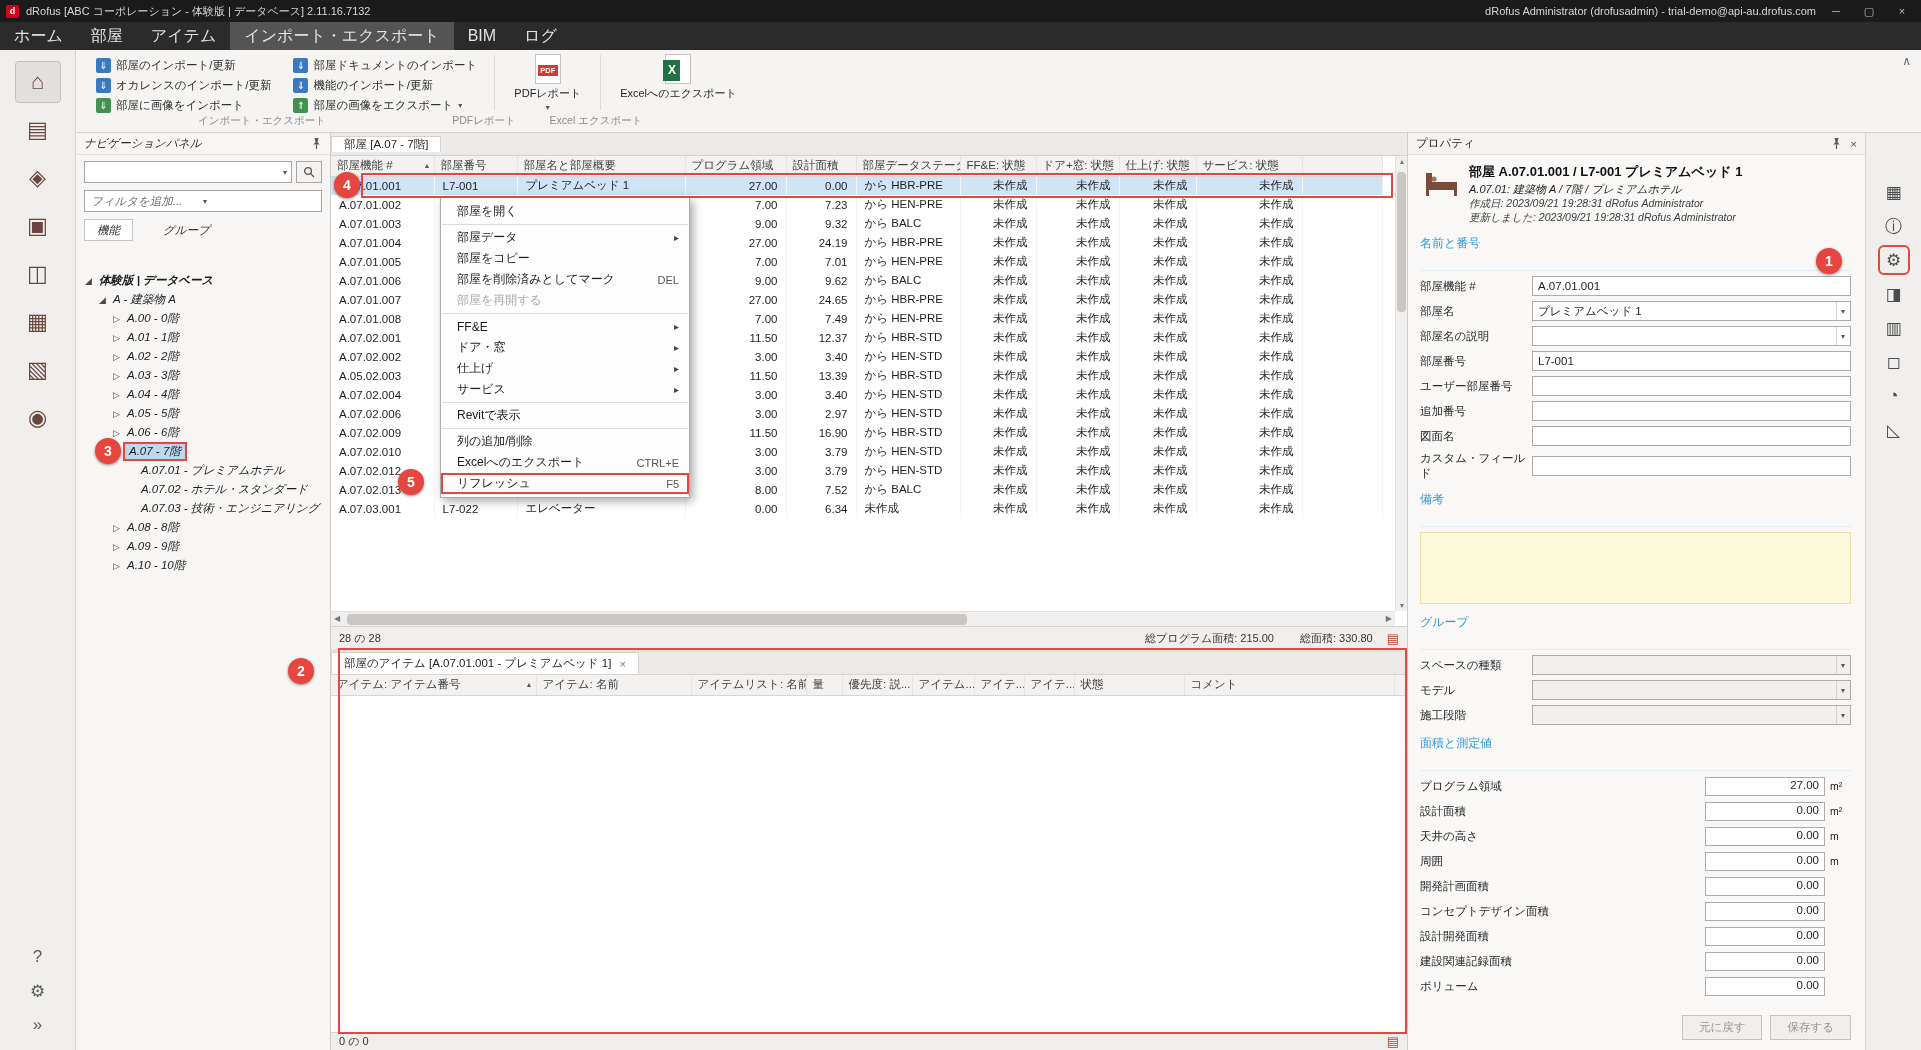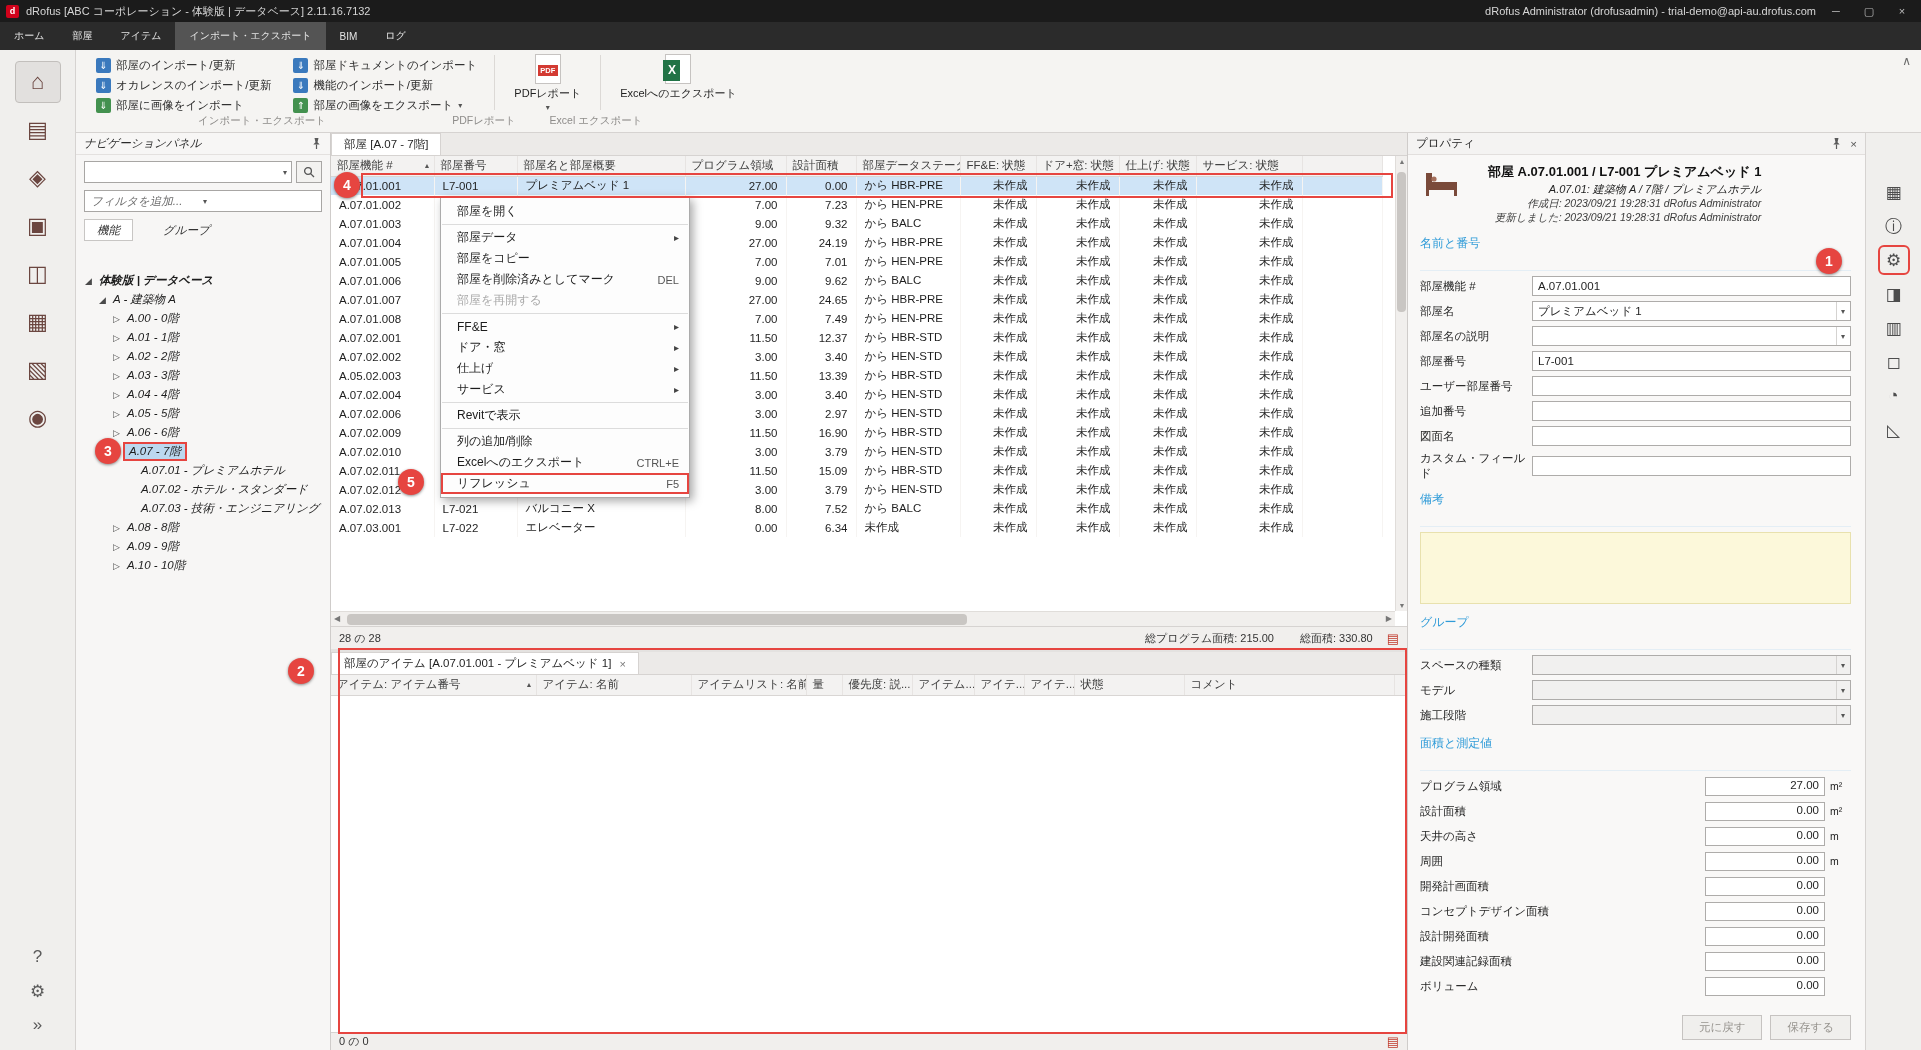--- a/index.html
+++ b/index.html
@@ -7,21 +7,21 @@
 body{position:relative;background:#e8e6e4;font-size:12px;color:#1f1f1f;}
 
 
 .titlebar{position:absolute;left:0;top:0;right:0;height:22px;background:#1b1b1b;color:#d6d6d6;display:flex;align-items:center;padding:0 6px;gap:7px;font-size:11px;z-index:10;}
 .logo{width:13px;height:13px;background:#d0021b;border-radius:2px;color:#fff;font-size:9px;font-weight:bold;text-align:center;line-height:13px;flex:none;}
 .tb-spacer{flex:1;}
 .tb-btn{width:26px;text-align:center;color:#bdbdbd;font-size:11px;cursor:default;}
 
 
 .menubar{position:absolute;left:0;top:22px;right:0;height:28px;background:#2b2b2b;display:flex;align-items:stretch;color:#e4e4e4;z-index:10;}
-.mtab{padding:0 14px;display:flex;align-items:center;font-size:10px;}
+.mtab{padding:0 14px;display:flex;align-items:center;font-size:16px;}
 .mtab.active{background:#545454;}
 
 
 .ribbon{position:absolute;left:76px;top:50px;right:0;height:83px;background:#f5f4f2;border-bottom:1px solid #d6d3d1;z-index:5;}
 .ribbon-row{display:flex;align-items:flex-start;height:62px;padding-left:12px;padding-top:3px;}
 .rgrid{display:grid;grid-template-rows:repeat(3,20px);grid-auto-flow:column;column-gap:6px;margin-top:2px;}
 .sbtn{display:flex;align-items:center;gap:5px;padding:0 8px;font-size:11.5px;white-space:nowrap;color:#2b2b2b;}
 .sic{width:15px;height:15px;border-radius:2px;color:#fff;font-size:10px;line-height:15px;text-align:center;flex:none;}
 .caret{font-size:8px;color:#555;}
 .vsep{width:1px;align-self:stretch;background:#dcd9d6;margin:2px 9px;}
@@ -60,21 +60,21 @@
 .tree{margin-top:30px;}
 .tnode{height:19px;display:flex;align-items:center;}
 .tarrow{width:13px;font-size:9px;color:#4a4a4a;text-align:center;flex:none;}
 .tlabel{padding:1px 4px;font-size:11.5px;white-space:nowrap;color:#1d1d1d;}
 .tlabel.b{font-weight:bold;}
 .tnode.sel .tlabel{background:#bcd8ef;}
 .tlabel.abox{border:2px solid #e64540;padding:0 4px;}
 
 
 .center{position:absolute;left:331px;top:133px;width:1076px;bottom:0;background:#fff;}
-.rooms-tabbar{position:absolute;left:0;top:0;right:0;height:23px;background:#eceae8;border-bottom:1px solid #d6d3d1;display:flex;}
+.rooms-tabbar{position:absolute;left:0;top:0;right:0;height:23px;background:#eceae8;border-bottom:1px solid #d6d3d1;display:flex;align-items:center;}
 .ctab{background:#fff;border:1px solid #d6d3d1;border-bottom:none;padding:0 12px;display:flex;align-items:center;font-size:11.5px;gap:8px;}
 .ctab .close{color:#777;font-size:11px;}
 .rooms-wrap{position:absolute;left:0;top:23px;width:1052px;height:439px;overflow:hidden;background:#fff;}
 table.grid{border-collapse:collapse;table-layout:fixed;width:1052px;font-size:11.5px;}
 table.grid th{height:20px;background:#f3f2f1;border-bottom:1px solid #d9d6d4;border-right:1px solid #e7e4e2;text-align:left;font-weight:normal;color:#3d3d3d;padding:0 6px;white-space:nowrap;overflow:hidden;position:relative;}
 table.grid th .sort{position:absolute;right:3px;top:6px;font-size:7px;color:#555;}
 table.grid td{height:19px;padding:0 8px;white-space:nowrap;overflow:hidden;color:#1e1e1e;border-right:1px solid #f6f4f2;}
 table.grid td.r{text-align:right;}
 table.grid tr.selected td{background:#cfe4f7;}
 .vscroll{position:absolute;right:0;top:23px;width:12px;height:455px;background:#f1efed;border-left:1px solid #e0ddda;}
@@ -101,21 +101,21 @@
 .citem .csub{color:#444;font-size:10px;margin-left:8px;}
 .citem.dis{color:#a9a9a9;}
 .citem.abox2{outline:2px solid #e64540;outline-offset:-2px;}
 .csep{height:1px;background:#dcdcdc;margin:2px 1px;}
 
 
 .props{position:absolute;left:1407px;top:133px;width:458px;bottom:0;background:#f9f8f7;border-left:1px solid #cfccca;}
 .props-titlebar{height:22px;display:flex;align-items:center;padding:0 8px;font-size:11.5px;background:#f4f3f2;border-bottom:1px solid #e2dfdd;gap:8px;}
 .props-titlebar span.t{flex:1;}
 .props-scroll{position:absolute;top:22px;left:0;right:0;bottom:46px;padding:8px 14px 0 12px;overflow:hidden;}
-.room-head{display:flex;gap:26px;margin-bottom:4px;text-align:right;}
+.room-head{display:flex;gap:7px;margin-bottom:4px;}
 .room-ic{flex:none;width:42px;height:42px;display:flex;align-items:center;justify-content:center;}
 .rh-t1{font-size:13px;font-weight:bold;color:#111;margin-bottom:1px;}
 .rh-t2{font-size:11px;font-style:italic;color:#222;}
 .rh-t3{font-size:10.5px;font-style:italic;color:#3c3c3c;}
 .sec-h{color:#2f9bd8;font-size:12px;margin:10px 0 5px 0;border-bottom:1px solid #e4eef5;padding-bottom:18px;}
 .frow{display:flex;align-items:center;margin:5px 0;}
 .frow label{width:112px;flex:none;font-size:11.5px;color:#262626;}
 .inp{flex:1;height:20px;border:1px solid #aeacaa;background:#fff;font-size:11.5px;padding:0 5px;display:flex;align-items:center;white-space:nowrap;overflow:hidden;}
 .inp .dd{margin-left:auto;color:#555;font-size:8px;border-left:1px solid #d5d3d1;padding-left:4px;align-self:stretch;display:flex;align-items:center;}
 .inp.dis{background:#f1f0ef;}
@@ -558,33 +558,20 @@
             <td class="r">3.00</td>
             <td class="r">3.79</td>
             <td>から HEN-STD</td>
             <td class="r">未作成</td>
             <td class="r">未作成</td>
             <td class="r">未作成</td>
             <td class="r">未作成</td>
             <td></td>
           </tr>
           <tr>
-            <td>A.07.02.011</td>
-            <td>L7-019</td>
-            <td>ベッド 6</td>
-            <td class="r">11.50</td>
-            <td class="r">15.09</td>
-            <td>から HBR-STD</td>
-            <td class="r">未作成</td>
-            <td class="r">未作成</td>
-            <td class="r">未作成</td>
-            <td class="r">未作成</td>
-            <td></td>
-          </tr>
-          <tr>
             <td>A.07.02.012</td>
             <td>L7-020</td>
             <td>トイレ付 浴室 6</td>
             <td class="r">3.00</td>
             <td class="r">3.79</td>
             <td>から HEN-STD</td>
             <td class="r">未作成</td>
             <td class="r">未作成</td>
             <td class="r">未作成</td>
             <td class="r">未作成</td>

